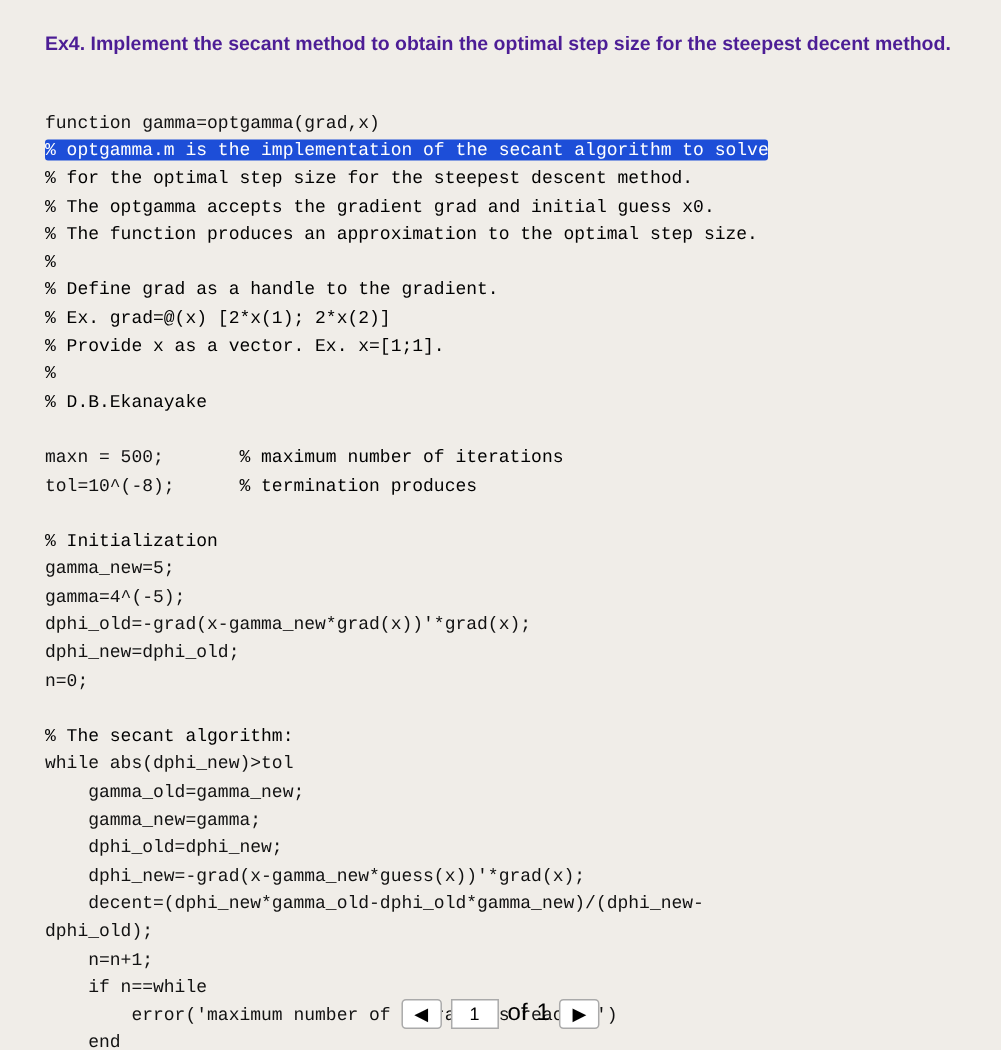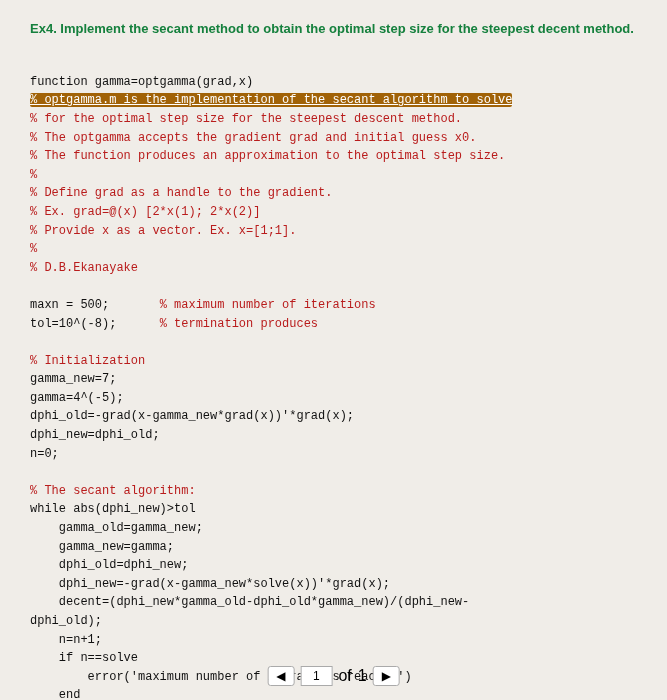--- a/index.html
+++ b/index.html
@@ -13,43 +13,42 @@
       width: 667px;
       min-height: 700px;
       font-family: Arial, sans-serif;
       padding: 20px 30px;
     }
 
     .exercise-title {
       font-size: 13px;
       font-weight: bold;
       margin-bottom: 16px;
-      color: #15803d;
+      color: #4c1d95;
       line-height: 1.4;
     }
 
     .code-block {
       font-family: 'Courier New', Courier, monospace;
       font-size: 12px;
       line-height: 1.55;
       color: #111;
       white-space: pre;
       position: relative;
     }
 
     .highlight-line {
-      background-color: #a16207;
+      background-color: #1d4ed8;
       color: #fff;
       display: inline;
       border-radius: 2px;
-      text-decoration: underline;
     }
 
     .comment {
-      color: #b91c1c;
+      color: #000000;
     }
 
     .pagination-btn {
       cursor: pointer;
       border: 1px solid #aaa;
       background: #fff;
       padding: 2px 8px;
       font-size: 12px;
       border-radius: 3px;
     }
@@ -77,36 +76,36 @@
 <span><span class="comment">% Define grad as a handle to the gradient.</span></span>
 <span><span class="comment">% Ex. grad=@(x) [2*x(1); 2*x(2)]</span></span>
 <span><span class="comment">% Provide x as a vector. Ex. x=[1;1].</span></span>
 <span><span class="comment">%</span></span>
 <span><span class="comment">% D.B.Ekanayake</span></span>
 
 <span>maxn = 500;       <span class="comment">% maximum number of iterations</span></span>
 <span>tol=10^(-8);      <span class="comment">% termination produces</span></span>
 
 <span><span class="comment">% Initialization</span></span>
-<span>gamma_new=7;</span>
+<span>gamma_new=5;</span>
 <span>gamma=4^(-5);</span>
 <span>dphi_old=-grad(x-gamma_new*grad(x))'*grad(x);</span>
 <span>dphi_new=dphi_old;</span>
 <span>n=0;</span>
 
 <span><span class="comment">% The secant algorithm:</span></span>
 <span>while abs(dphi_new)&gt;tol</span>
 <span>    gamma_old=gamma_new;</span>
 <span>    gamma_new=gamma;</span>
 <span>    dphi_old=dphi_new;</span>
-<span>    dphi_new=-grad(x-gamma_new*solve(x))'*grad(x);</span>
+<span>    dphi_new=-grad(x-gamma_new*guess(x))'*grad(x);</span>
 <span>    decent=(dphi_new*gamma_old-dphi_old*gamma_new)/(dphi_new-</span>
 <span>dphi_old);</span>
 <span>    n=n+1;</span>
-<span>    if n==solve</span>
+<span>    if n==while</span>
 <span>        error('maximum number of iterations reached')</span>
 <span>    end</span>
 
 
 </div>
 
 <div style="position: fixed; bottom: 14px; left: 50%; transform: translateX(-50%); display: flex; align-items: center; gap: 6px;">
   <button class="pagination-btn">◀</button>
   <input class="page-input" type="text" value="1" style="">
   <span>of</span>

